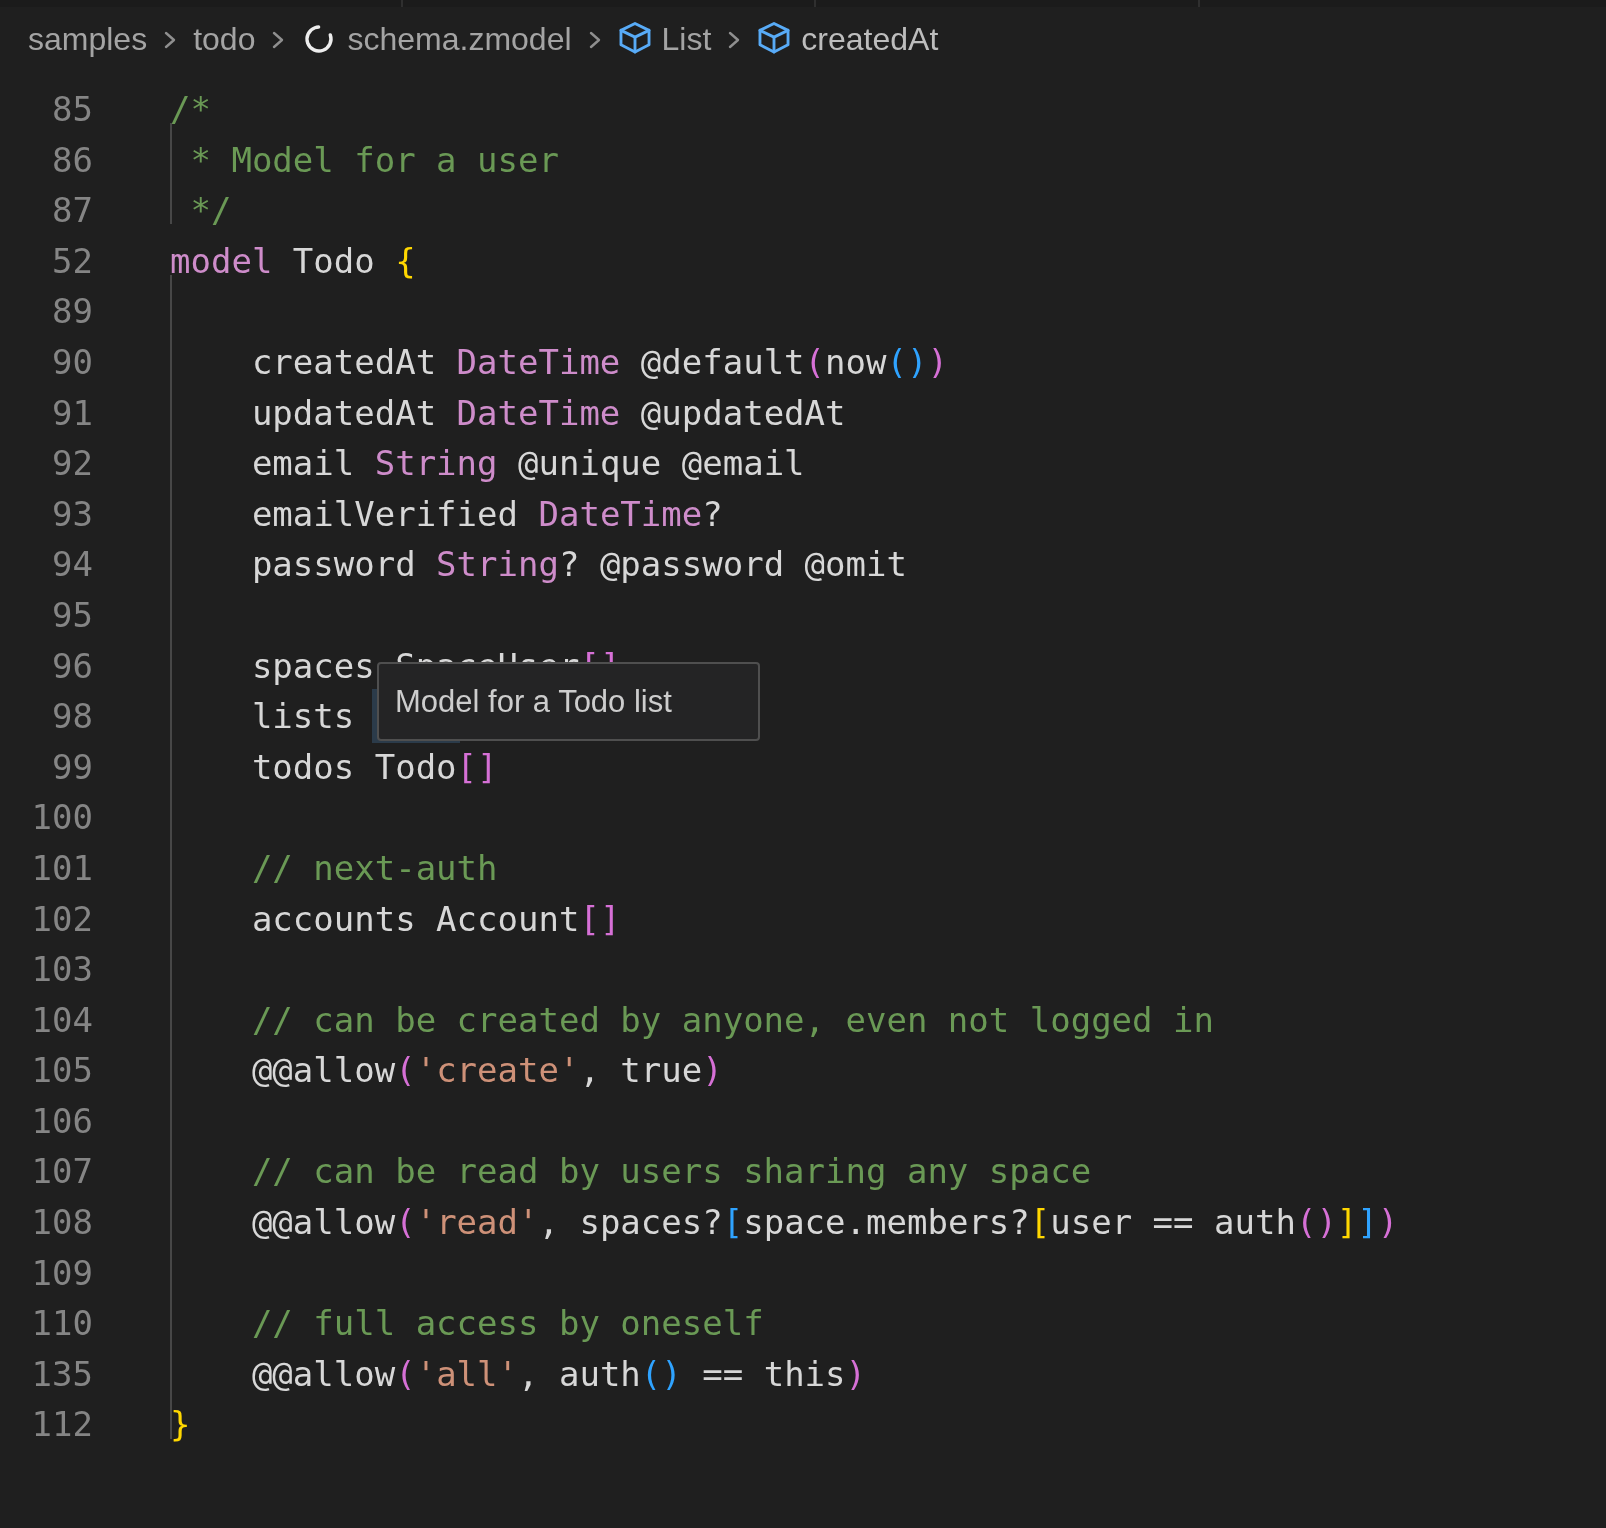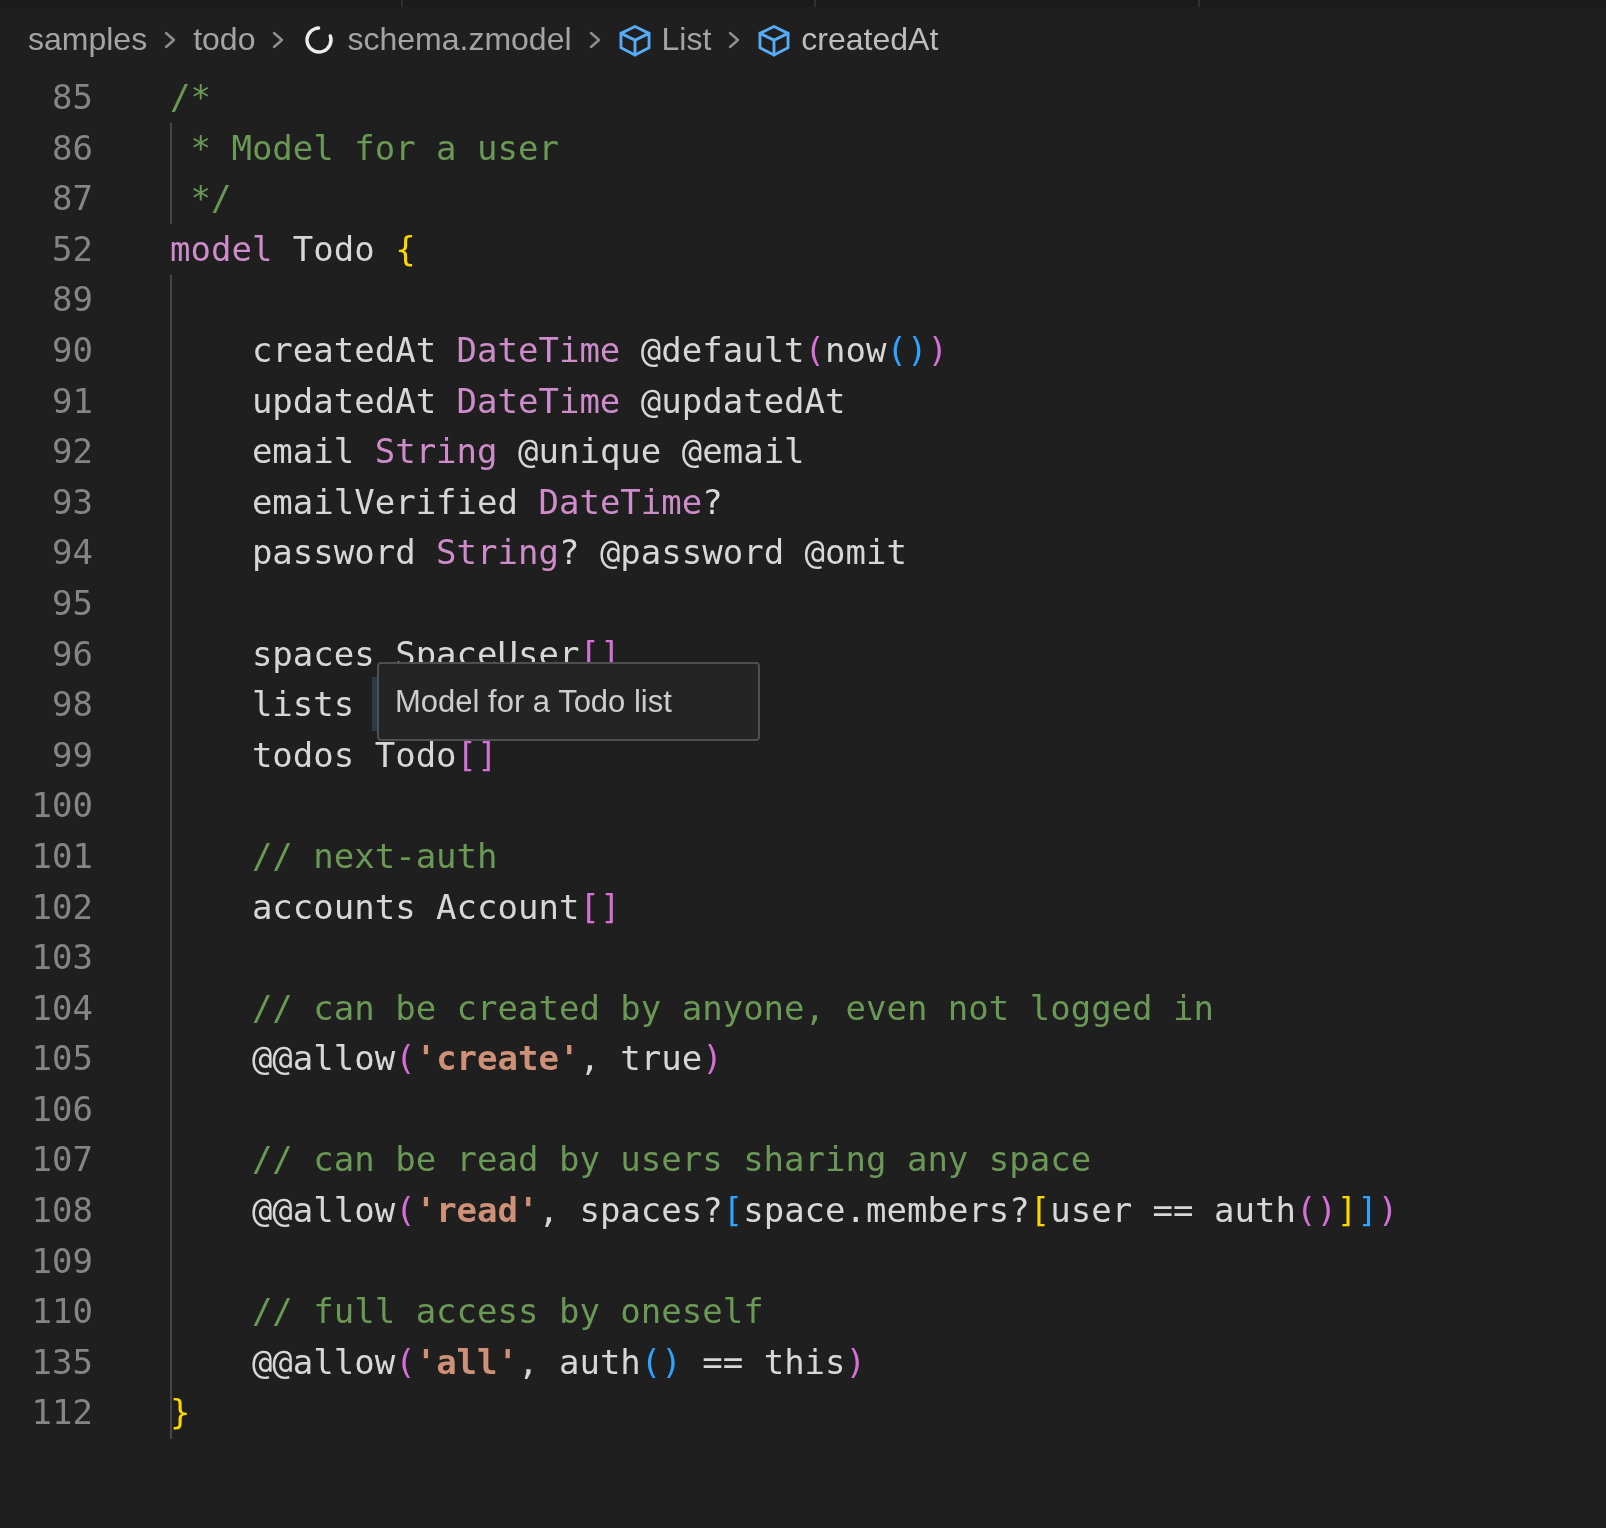--- a/index.html
+++ b/index.html
@@ -13,38 +13,38 @@
   
   .tab-strip { position:absolute; top:0; left:0; width:1606px; height:7px; background:var(--strip-bg); }
   .tab-sep   { position:absolute; top:0; width:2px; height:7px; background:var(--strip-sep); }
 
   
   .breadcrumb {
     position:absolute; top:7px; left:0; width:1606px; height:65px;
     display:flex; align-items:center; padding-left:28px;
     font-size:32px; color:var(--breadcrumb-fg); white-space:nowrap;
   }
-  .crumb { display:flex; align-items:flex-end; gap:10px; cursor:pointer; }
+  .crumb { display:flex; align-items:flex-start; gap:10px; cursor:pointer; }
   .crumb.last { color:var(--breadcrumb-last); }
   .crumb-sep { margin:0 12px; display:flex; align-items:center; color:#8F8F8F; }
   .cube-icon { color:var(--symbol-blue); display:flex; }
 
   
   .editor {
-    position:absolute; top:72px; left:0; width:1606px;
+    position:absolute; top:84px; left:0; width:1606px;
     font-family:"DejaVu Sans Mono", monospace; font-size:34px;
   }
   .code-line { height:50.6px; line-height:50.6px; white-space:pre; display:flex; }
   .gutter { flex:none; display:inline-block; width:93px; text-align:right; color:var(--linenum); }
   .code-text { margin-left:77px; }
   .tok-fg      { color:var(--fg); }
   .tok-comment { color:var(--comment); }
   .tok-kw      { color:var(--kw); }
   .tok-type    { color:var(--type); }
-  .tok-str     { color:var(--str);font-weight:bold; }
+  .tok-str     { color:var(--str); }
   .tok-b1      { color:var(--b1); }
   .tok-b2      { color:var(--b2); }
   .tok-b3      { color:var(--b3); }
   .tok-hl      { color:var(--fg); background:var(--hl-bg); padding:7px 3px; margin:0 -3px; }
 
   .guide { position:absolute; left:170px; width:2px; background:var(--guide); }
   .guide-1 { top:122.6px; height:101.2px; }
   .guide-2 { top:274.8px; height:1163.8px; }
 
   

